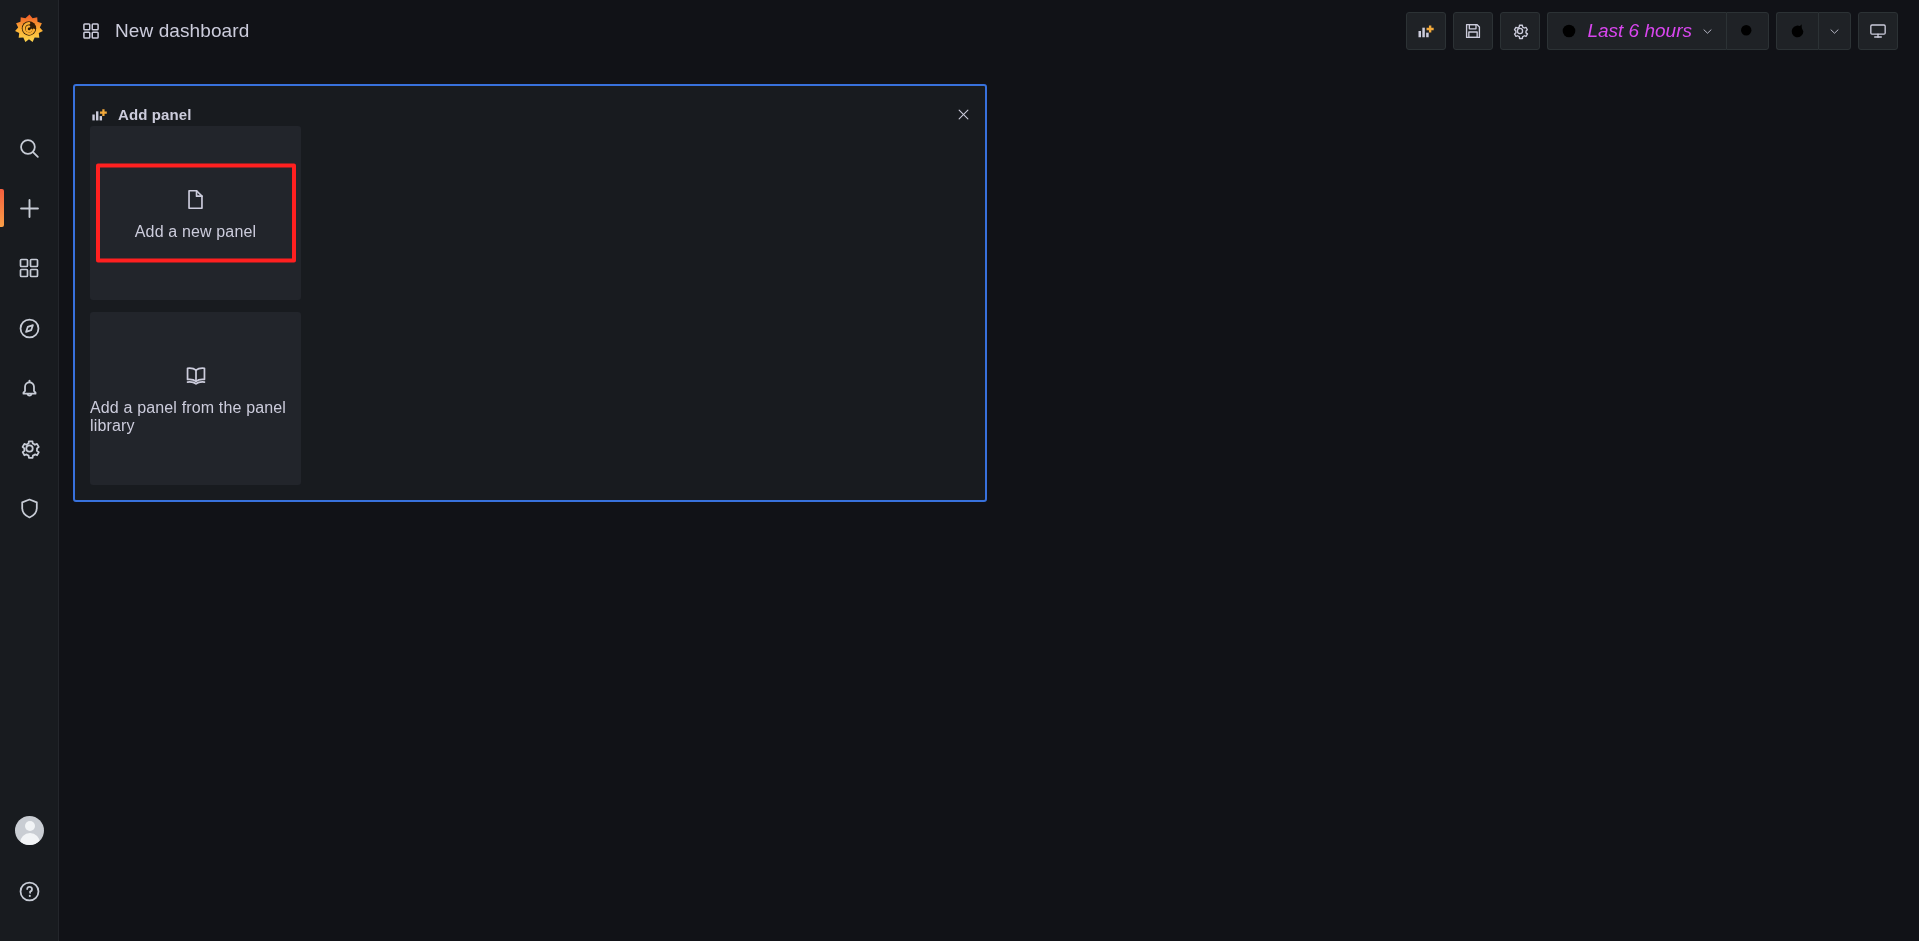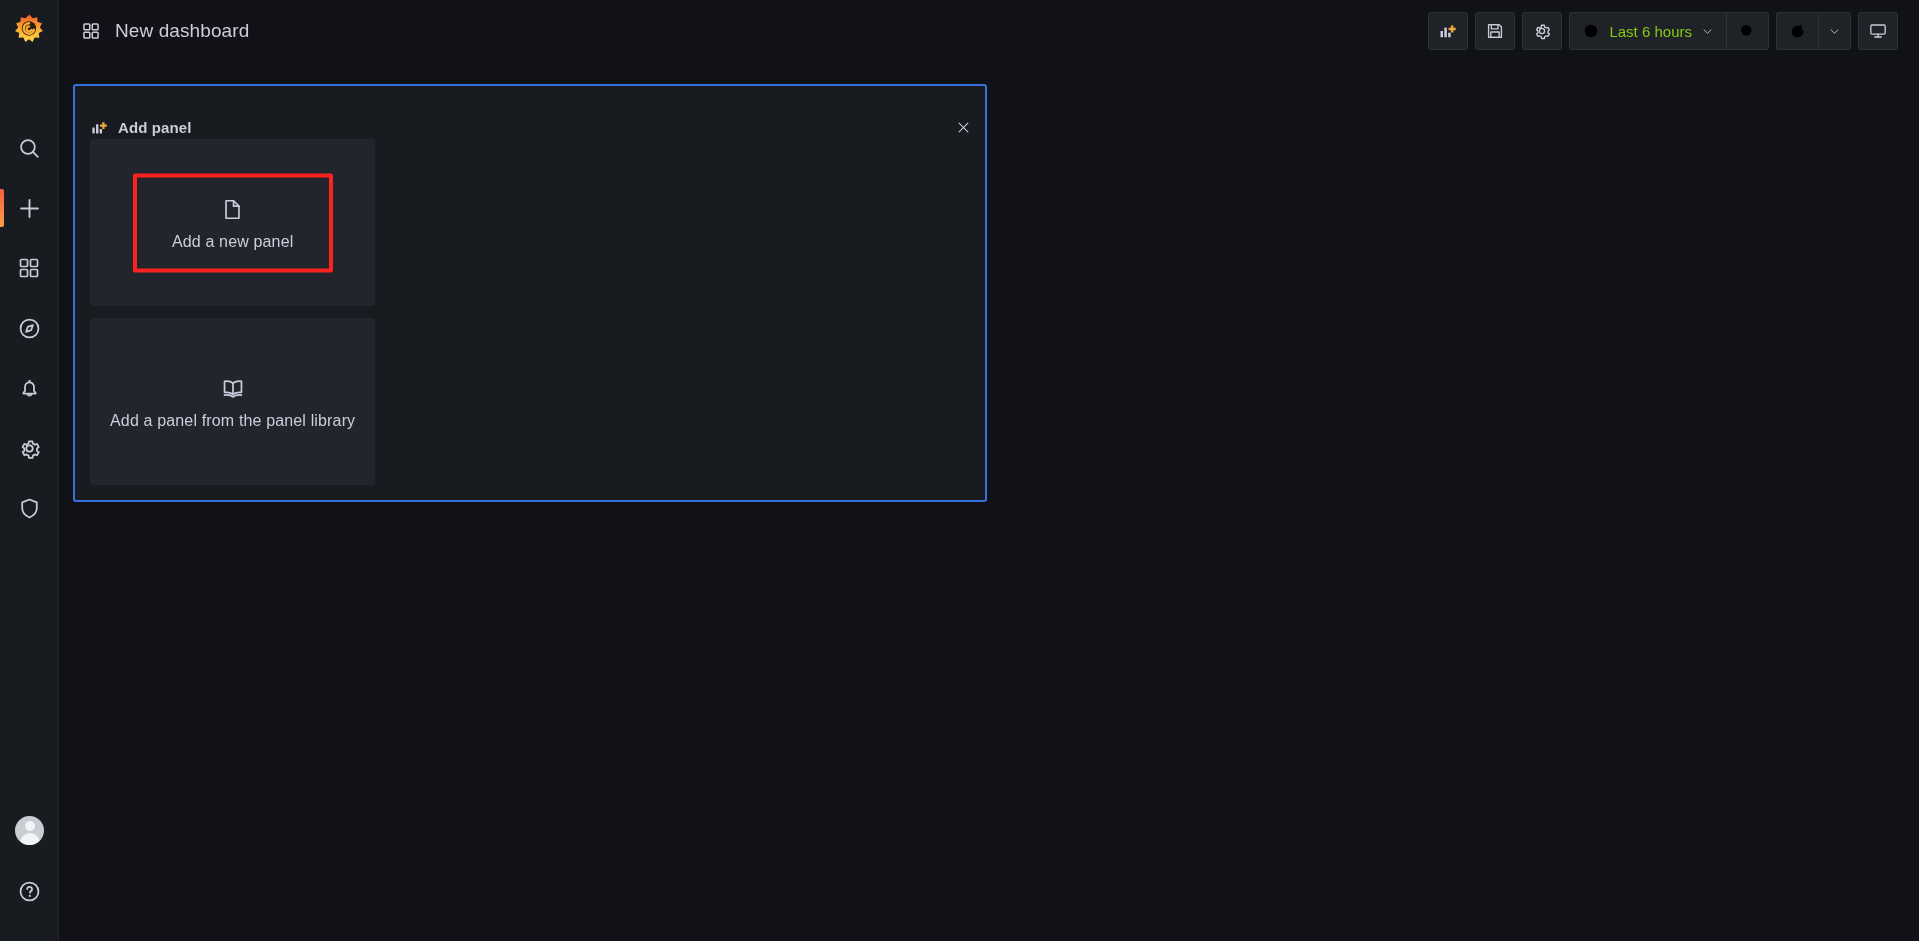--- a/index.html
+++ b/index.html
@@ -84,52 +84,52 @@
                   stroke-linecap: round; stroke-linejoin: round; }
   .seg-group { display: flex; align-items: center; }
   .seg {
     height: 38px; background: #1f2226; border: 1px solid #2c3235;
     display: flex; align-items: center; cursor: pointer;
   }
   .seg-time { border-radius: 3px 0 0 3px; padding: 0 12px 0 12px; gap: 9px; border-right: none; }
   .seg-zoom { border-radius: 0 3px 3px 0; padding: 0 11px; }
   .seg-refresh { border-radius: 3px 0 0 3px; padding: 0 11px; border-right: none; }
   .seg-refresh-caret { border-radius: 0 3px 3px 0; padding: 0 9px; }
-  .time-label { color: #84cc16; font-size: 15px; white-space: nowrap; }
+  .time-label { color: #d946ef; font-size: 19px; white-space: nowrap; font-style: italic; }
   .caret { width: 13px; height: 13px; }
   .caret path { stroke: #ccccdc; stroke-width: 1.6; fill: none; stroke-linecap: round; stroke-linejoin: round; }
 
   
   .addpanel {
     position: absolute;
     left: 73px; top: 84px;
     width: 914px; height: 418px;
     background: #181b1f;
     border: 2px solid #3871dc;
     border-radius: 3px;
     display: flex; flex-direction: column;
     overflow: hidden;
   }
   .ap-header {
     height: 40px; display: flex; align-items: center;
-    padding: 17px 6px 0 15px; flex: none; margin-top: 13px;
+    padding: 17px 6px 0 15px; flex: none;
   }
   .ap-header-left { display: flex; align-items: center; gap: 9px; }
   .ap-title { color: #ccccdc; font-size: 15px; font-weight: bold; letter-spacing: .1px; }
   .ap-close {
     margin-left: auto; width: 32px; height: 32px;
     display: flex; align-items: center; justify-content: center;
     cursor: pointer; border-radius: 2px;
   }
   .ap-close .stroke { stroke: #ccccdc; stroke-width: 1.7; fill: none; stroke-linecap: round; }
 
   .ap-body {
     flex: 1; padding: 0 15px 15px 15px;
     display: grid;
-    grid-template-columns: 1fr 1fr 1fr;
+    grid-template-columns: 1fr 1fr 1fr 1fr;
     grid-template-rows: 1fr 1fr;
     gap: 12px;
   }
   .ap-card {
     background: #22252b;
     border-radius: 3px;
     display: flex; flex-direction: column;
     align-items: center; justify-content: center;
     gap: 8px;
     cursor: pointer;

